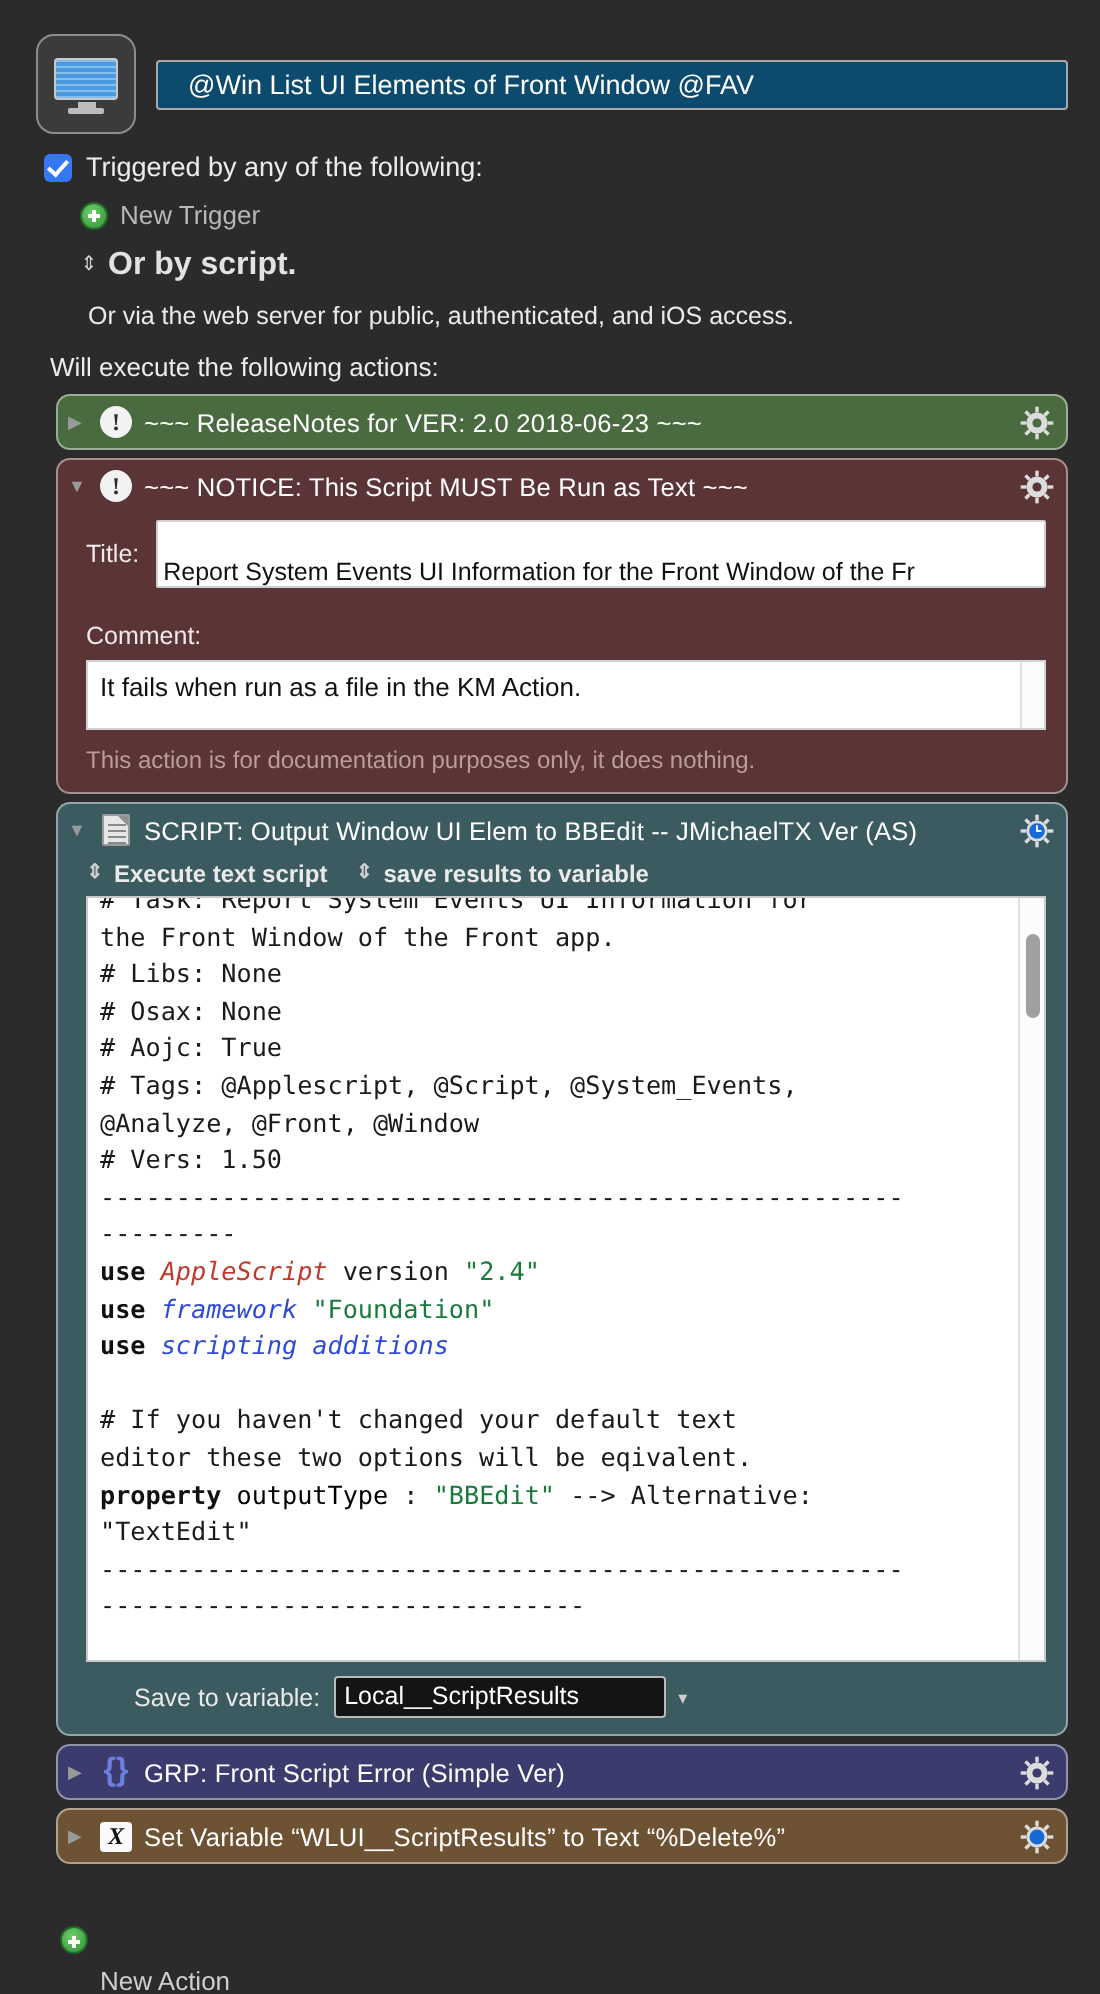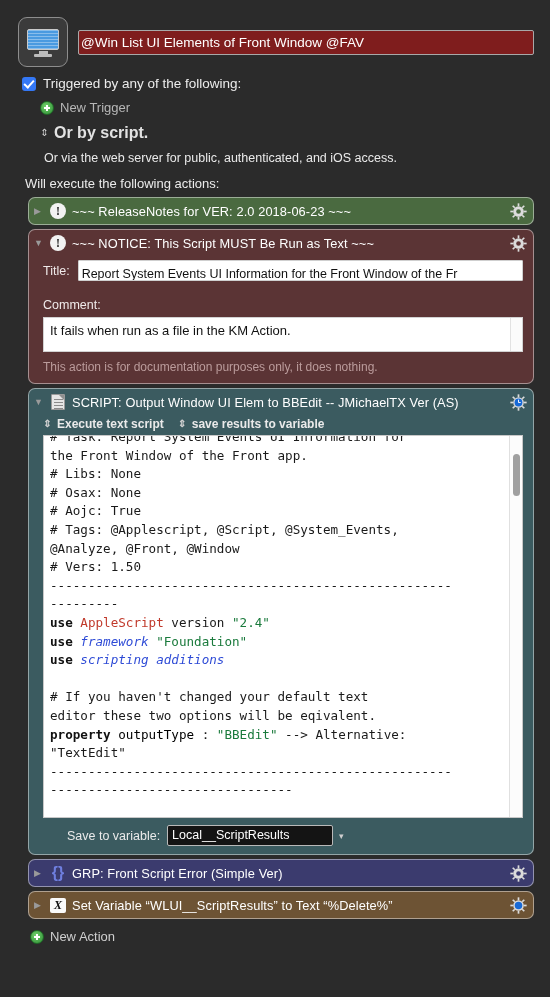--- a/index.html
+++ b/index.html
@@ -40,27 +40,27 @@
   }
   .monitor .base {
     width: 18px; height: 3px; background: #bcbcbc;
     margin: 0 auto; border-radius: 1px;
   }
   .title-field {
     flex: 1 1 auto;
     margin-left: 10px;
     margin-top: 13px;
     height: 25px;
-    background: #7f1d1d;
+    background: #0c4a6e;
     border: 1px solid #a8a8a8;
     border-radius: 2px;
     color: #fff;
     font-size: 13.5px;
     line-height: 23px;
-    padding: 0 2px;
+    padding: 0 15px;
     white-space: nowrap; overflow: hidden;
   }
 
   
   .trig-block { padding: 9px 0 0 22px; }
   .row { display: flex; align-items: center; }
   .checkbox {
     width: 14px; height: 14px; flex: 0 0 14px;
     background: #3478f6; border-radius: 3px;
     position: relative; margin-right: 7px;
@@ -164,21 +164,21 @@
   .a-navy   { background: #3b3b6e; }
   .a-brown  { background: #6d5334; }
 
   
   .notice-body { padding: 2px 10px 9px 14px; }
   .fld-row { display: flex; align-items: center; margin-top: 2px; }
   .fld-label { font-size: 12.5px; color: #f0eaea; margin-right: 8px; }
   .text-input {
     flex: 1 1 auto; height: 21px; background: #fff; color: #111;
     border: 1px solid #cfcfcf; border-radius: 1px;
-    font-size: 12.5px; line-height: 19px; padding: 4px 3px;
+    font-size: 12.5px; line-height: 19px; padding: 16px 3px;
     white-space: nowrap; overflow: hidden;
   }
   .cmt-label { font-size: 12.5px; color: #f0eaea; margin-top: 17px; }
   .cmt-box {
     margin-top: 5px; height: 35px; background: #fff;
     border: 1px solid #d2d2d2; display: flex;
   }
   .cmt-text {
     flex: 1 1 auto; color: #111; font-size: 13px;
     padding: 5px 6px; font-family: "Liberation Sans", sans-serif;
@@ -203,21 +203,21 @@
     display: flex; overflow: hidden;
   }
   .code {
     flex: 1 1 auto; overflow: hidden;
     font-family: "DejaVu Sans Mono", monospace;
     font-size: 12.6px; line-height: 18.6px;
     color: #1a1a1a; padding: 1px 0 0 6px;
     white-space: pre-wrap; word-break: break-word;
   }
   .code .kw { font-weight: bold; color: #111; }
-  .code .cls { color: #c0392b; }
+  .code .cls { color: #c0392b; font-style: italic; }
   .code .fw  { color: #2e4bd6; font-style: italic; }
   .code .str { color: #1a7a3c; }
   .code .var { color: #000000; }
   .code-scroll {
     width: 13px; flex: 0 0 13px; background: #fcfcfc;
     border-left: 1px solid #e0e0e0; position: relative;
   }
   .code-thumb {
     position: absolute; left: 3px; top: 18px;
     width: 7px; height: 42px; border-radius: 4px; background: #a0a0a0;
@@ -233,21 +233,21 @@
     border: 1px solid #b9b9b9; border-radius: 2px;
     font-size: 12.5px; line-height: 19px; padding: 0 4px;
     white-space: nowrap; overflow: hidden;
   }
   .chev { margin-left: 6px; font-size: 9px; color: #cfcfcf; }
 
   .new-action-row {
     display: flex; align-items: center;
     padding: 6px 0 0 30px;
   }
-  .new-action-label { font-size: 13px; color: #cfcfcf; }
+  .new-action-label { font-size: 13px; color: #cfcfcf; margin-top: 41px; }
 </style>
 </head>
 <body>
 
 <div class="header">
   <div class="macro-icon">
     <div class="monitor">
       <div class="screen"></div>
       <div class="neck"></div>
       <div class="base"></div>

